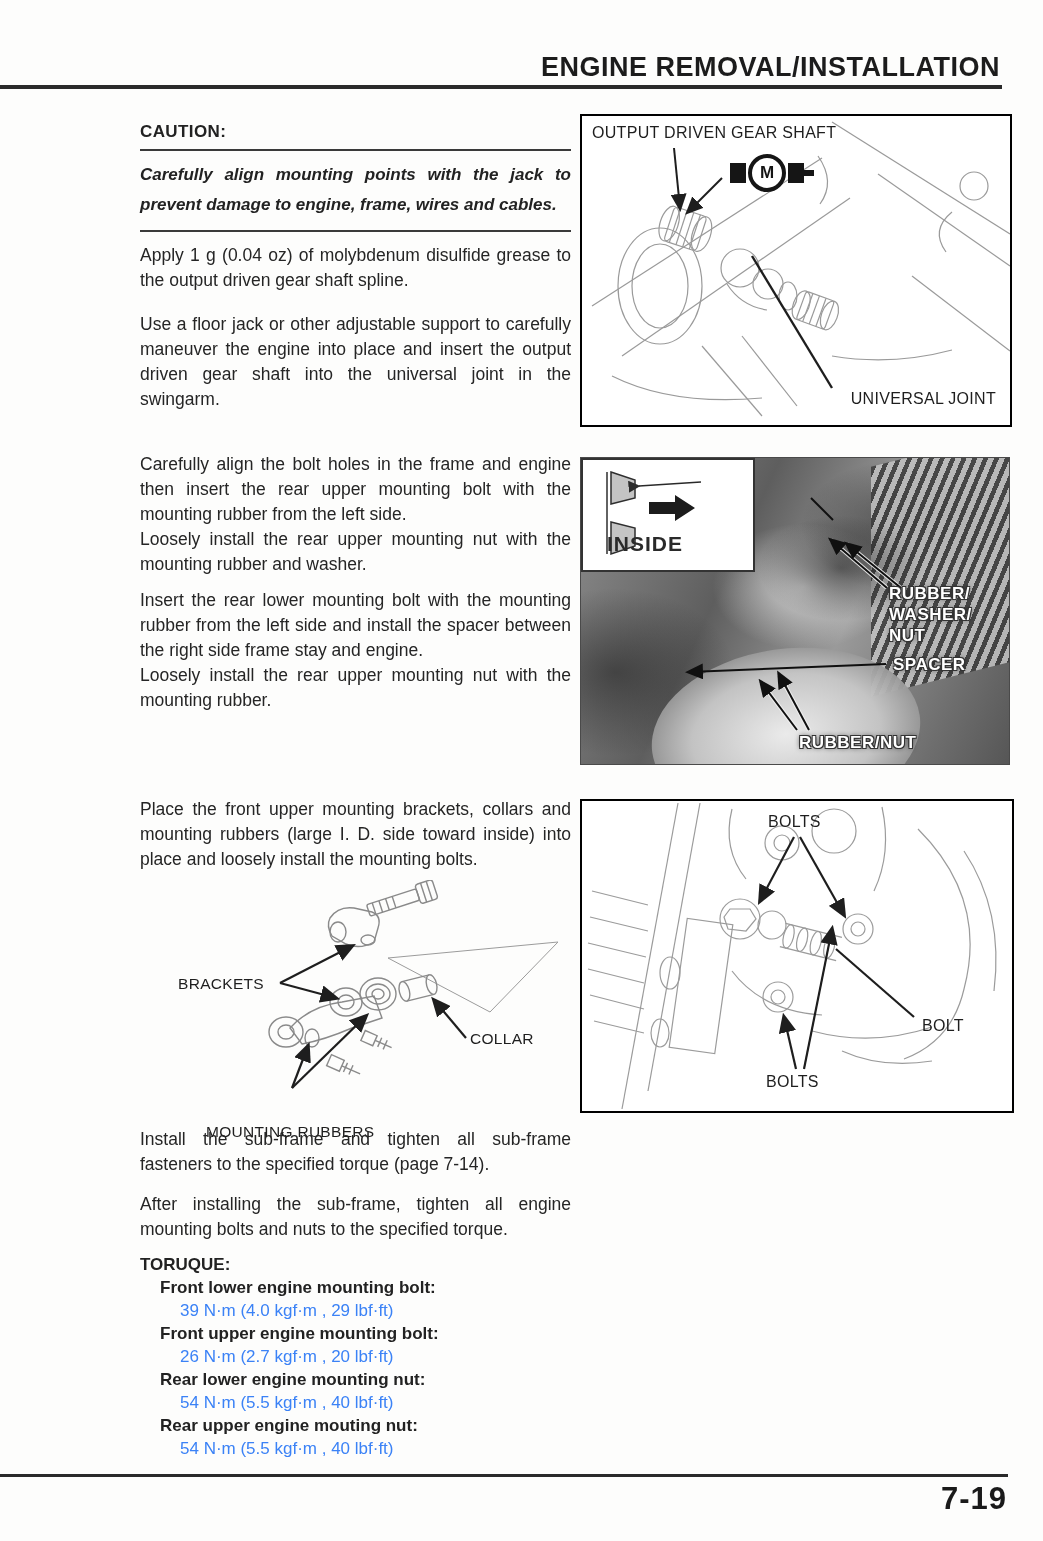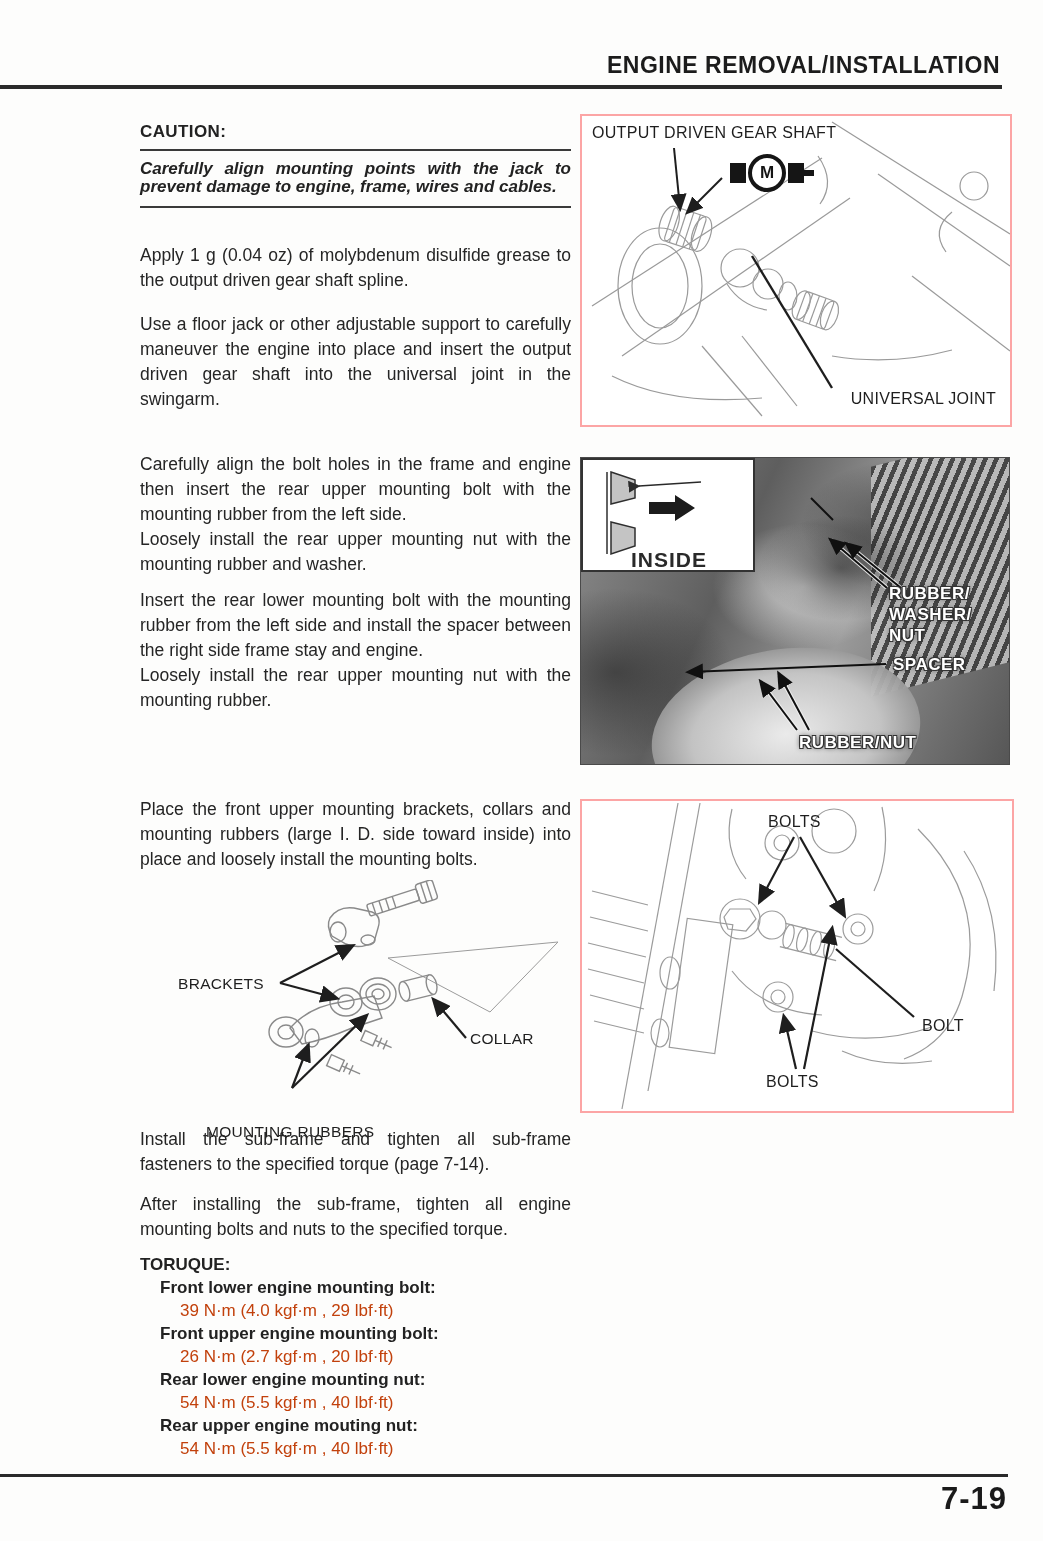--- a/index.html
+++ b/index.html
@@ -1,53 +1,53 @@
 <!DOCTYPE html>
 <html><head>
 <meta charset="utf-8">
 <style>
   html,body{margin:0;padding:0;background:#ffffff;}
   .page{
     position:relative;width:1043px;height:1541px;background:#fdfdfc;overflow:hidden;
     font-family:"Liberation Sans", sans-serif;color:#222;
   }
   
-  .header-title{position:absolute;top:52px;right:43px;font-size:23px;font-weight:bold;letter-spacing:.5px;color:#1c1c1c;}
+  .header-title{position:absolute;top:52px;right:43px;font-size:27px;font-weight:bold;letter-spacing:.5px;color:#1c1c1c;}
   .header-rule{position:absolute;left:0;top:85px;width:1002px;height:4px;background:#2a2a2a;}
   
   .col{position:absolute;left:140px;width:431px;}
   .body-para{font-size:17.5px;line-height:25px;text-align:justify;white-space:pre-line;margin:0;color:#252525;}
   .caution-label{font-size:17px;font-weight:bold;letter-spacing:.4px;}
   .hrule{height:2px;background:#3a3a3a;margin:7px 0 9px 0;}
-  .caution-text{font-size:17px;font-weight:bold;font-style:italic;line-height:18px;text-align:justify;margin:0 0 10px 0;}
+  .caution-text{font-size:17px;font-weight:bold;font-style:italic;line-height:30px;text-align:justify;margin:0 0 10px 0;}
   
   .torque{font-size:17px;line-height:23px;}
   .torque .t-head{font-weight:bold;}
   .torque .t-label{font-weight:bold;padding-left:20px;}
-  .torque .t-value{padding-left:40px;color:#c2410c;}
-  
-  .figbox{position:absolute;background:#ffffff;border:2px solid #fca5a5;}
+  .torque .t-value{padding-left:40px;color:#3b82f6;}
+  
+  .figbox{position:absolute;background:#ffffff;border:2px solid #000000;}
   .figlabel{position:absolute;font-size:15.5px;color:#1e1e1e;letter-spacing:.3px;white-space:pre-line;}
   .photo{position:absolute;border:1px solid #4a4a4a;overflow:hidden;
     background:
       radial-gradient(150px 95px at 76% 22%, rgba(15,15,15,.55), transparent 70%),
       radial-gradient(170px 120px at 8% 70%, rgba(25,25,25,.5), transparent 70%),
       radial-gradient(130px 90px at 52% 42%, rgba(235,235,235,.75), transparent 70%),
       linear-gradient(115deg,#8f8f8f,#5e5e5e 35%,#9a9a9a 60%,#6e6e6e 85%,#565656);
   }
   .photo-fender{position:absolute;left:70px;bottom:-55px;width:270px;height:170px;border-radius:50%;
     background:radial-gradient(closest-side,#efefef,#c7c7c7 70%,#9a9a9a);transform:rotate(-8deg);opacity:.95;}
   .photo-fins{position:absolute;right:-12px;top:-10px;width:150px;height:230px;transform:skewY(-14deg);
     background:repeating-linear-gradient(115deg,#3c3c3c 0 5px,#c2c2c2 5px 11px);opacity:.85;}
   .photo-shadow{position:absolute;left:150px;top:40px;width:220px;height:140px;
     background:radial-gradient(closest-side,rgba(20,20,20,.55),transparent 75%);}
   .photo-label{position:absolute;font-size:17px;font-weight:bold;color:#fff;letter-spacing:.5px;white-space:pre-line;line-height:21px;
     text-shadow:-1px -1px 0 #333,1px -1px 0 #333,-1px 1px 0 #333,1px 1px 0 #333,0 0 5px rgba(0,0,0,.8);}
   .inset{position:absolute;left:0;top:0;width:170px;height:110px;background:#fff;border:2px solid #333;}
-  .inset-inside{position:absolute;left:48px;top:72px;font-size:21px;font-weight:bold;color:#2a2a2a;letter-spacing:1px;margin-top:16px;}
+  .inset-inside{position:absolute;left:24px;top:72px;font-size:21px;font-weight:bold;color:#2a2a2a;letter-spacing:1px;}
   
   .grease-icon{position:absolute;display:flex;align-items:center;}
   .grease-icon .blk{width:16px;height:20px;background:#151515;}
   .grease-icon .stem{width:10px;height:6px;background:#151515;}
   .grease-icon .circ{width:30px;height:30px;border:4px solid #151515;border-radius:50%;
     display:flex;align-items:center;justify-content:center;font-size:17px;font-weight:bold;color:#151515;background:#fff;margin:0 2px;}
   
   .footer-rule{position:absolute;left:0;top:1474px;width:1008px;height:3px;background:#2a2a2a;}
   .page-number{position:absolute;top:1481px;right:36px;font-size:31px;font-weight:bold;color:#1a1a1a;letter-spacing:1px;}
   svg{display:block;}

